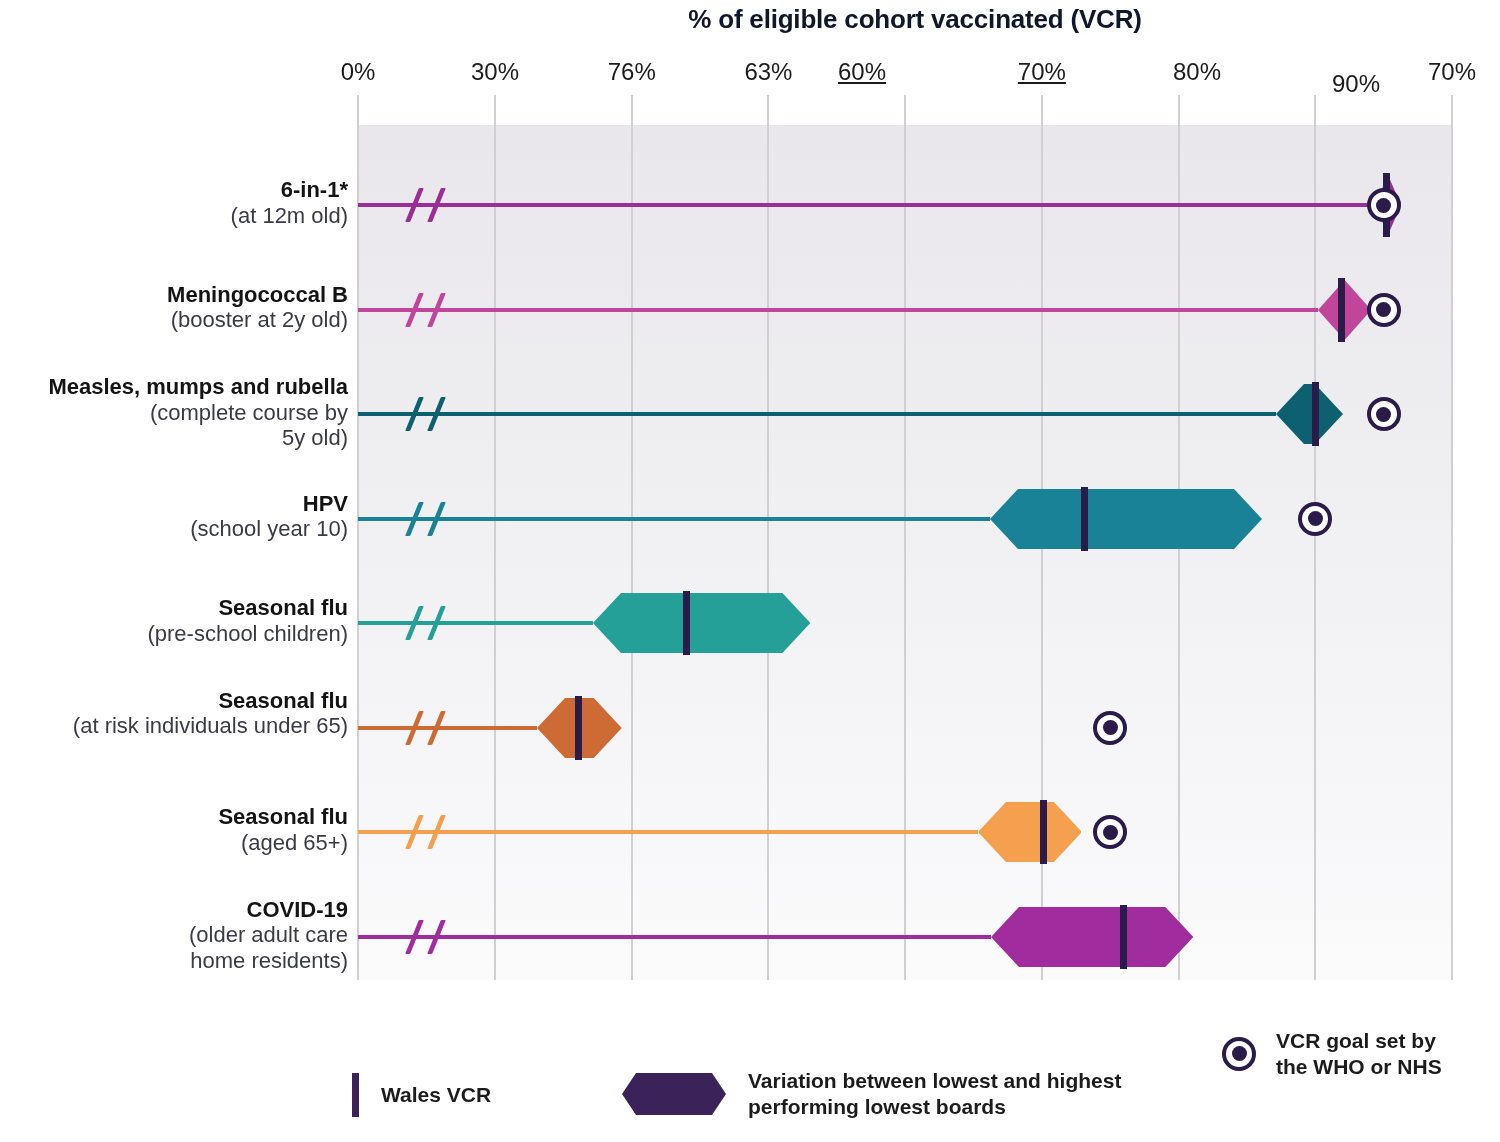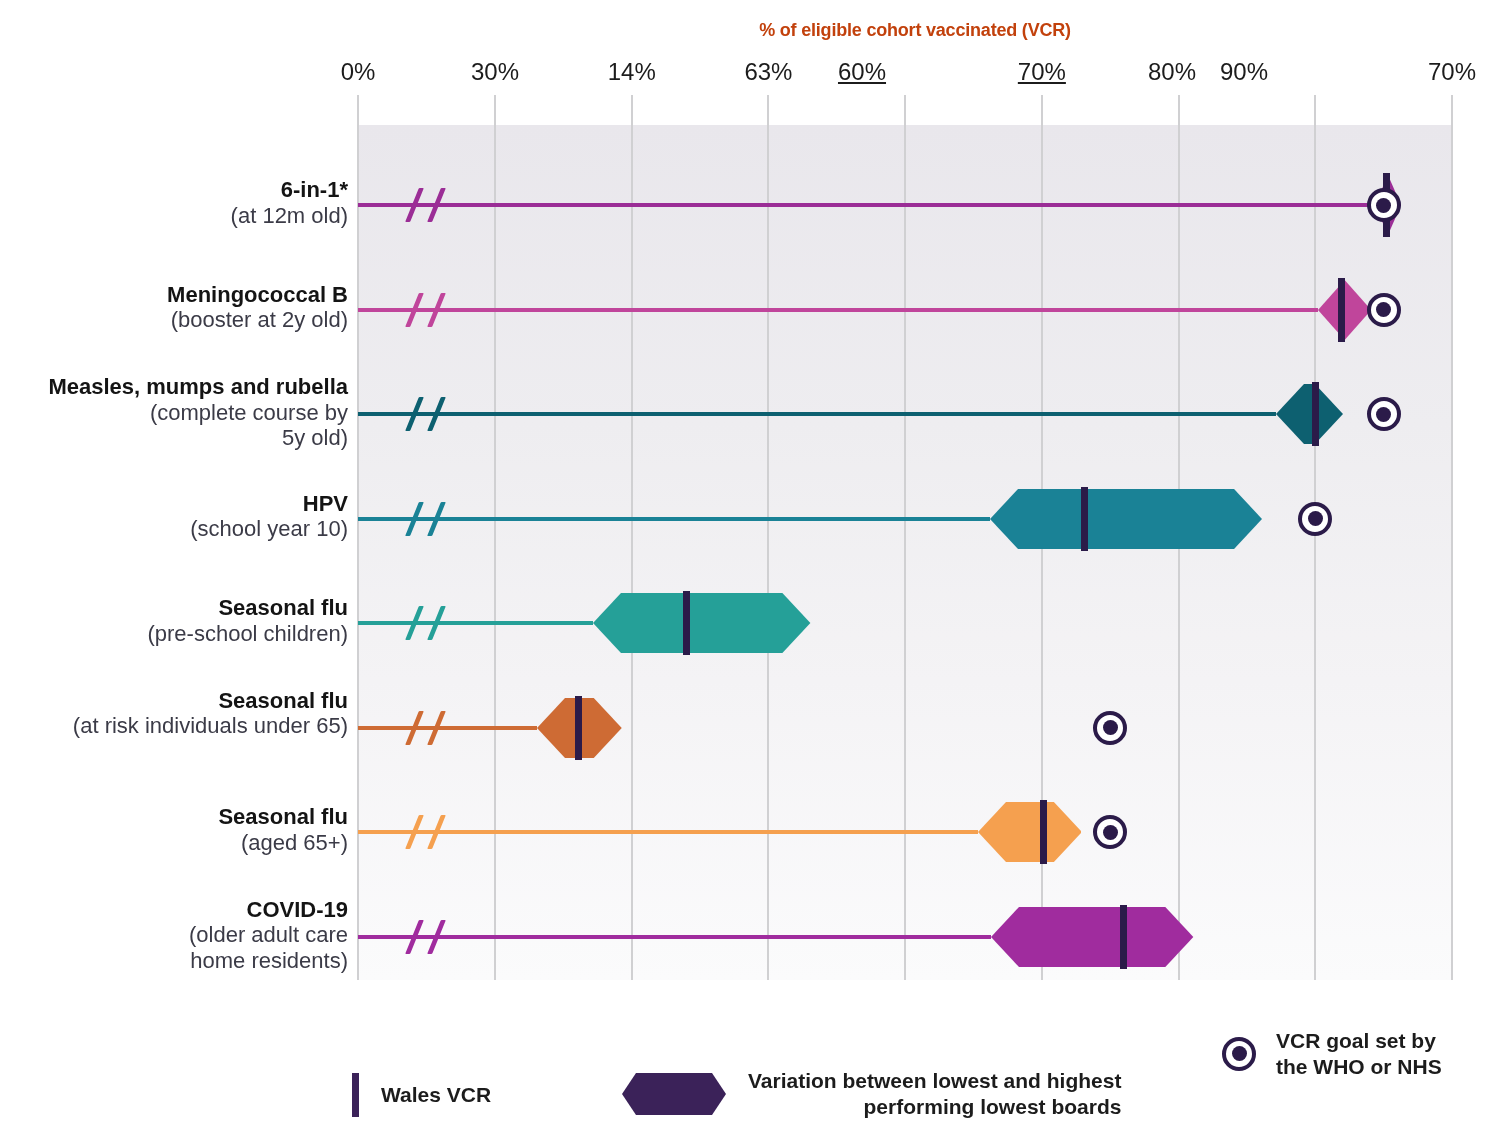--- a/index.html
+++ b/index.html
@@ -5,22 +5,22 @@
   html,body{margin:0;padding:0;}
   body{
     width:1500px;height:1142px;background:#ffffff;
     font-family:"Liberation Sans", sans-serif;
     color:#2b2b2b;overflow:hidden;position:relative;
   }
   .chart-root{position:absolute;left:0;top:0;width:1500px;height:1142px;}
 
   
   .axis-title{
-    position:absolute;left:340px;top:20px;width:1150px;
-    text-align:center;font-size:18px;font-weight:bold;color:#c2410c;
+    position:absolute;left:340px;top:4px;width:1150px;
+    text-align:center;font-size:26px;font-weight:bold;color:#0f172a;
     letter-spacing:-0.2px;
   }
 
   
   .plot-band{
     position:absolute;left:358px;top:125px;width:1094px;height:855px;
     background:linear-gradient(to bottom,#e9e7ec 0%,#eeedf0 35%,#f4f3f5 65%,#fbfbfc 100%);
   }
   .gridline{position:absolute;top:95px;width:2px;height:885px;background:#d0d0d2;}
   .tick-label{
@@ -75,31 +75,31 @@
 
 <div class="chart-root">
   <div class="axis-title">% of eligible cohort vaccinated (VCR)</div>
   <div class="plot-band"></div>
   <div id="axis-layer">
       <div class="gridline" style="left: 357px;"></div>
       <div class="tick-label" style="left: 358px;">0%</div>
       <div class="gridline" style="left: 494px;"></div>
       <div class="tick-label" style="left: 495px;">30%</div>
       <div class="gridline" style="left: 630.714px;"></div>
-      <div class="tick-label" style="left: 631.714px;">14%</div>
+      <div class="tick-label" style="left: 631.714px;">76%</div>
       <div class="gridline" style="left: 767.429px;"></div>
       <div class="tick-label" style="left: 768.429px;">63%</div>
       <div class="gridline" style="left: 904.143px;"></div>
       <div class="tick-label" style="left: 862px; text-decoration: underline;">60%</div>
       <div class="gridline" style="left: 1040.86px;"></div>
       <div class="tick-label" style="left: 1041.86px; text-decoration: underline;">70%</div>
       <div class="gridline" style="left: 1177.57px;"></div>
-      <div class="tick-label" style="left: 1172px;">80%</div>
+      <div class="tick-label" style="left: 1197px;">80%</div>
       <div class="gridline" style="left: 1314.29px;"></div>
-      <div class="tick-label" style="left: 1244px;">90%</div>
+      <div class="tick-label" style="left: 1356px; margin-top: 12px;">90%</div>
       <div class="gridline" style="left: 1451px;"></div>
       <div class="tick-label" style="left: 1452px;">70%</div>
     </div>
   <div id="rows-layer">
       <div class="row-label" style="top: 177px;">
         <span class="l1">6-in-1*</span>
         <span class="l2">(at 12m old)</span>
       </div>
       <div class="series-line" style="left: 358px; top: 203px; width: 1017.44px; background: rgb(155, 45, 150);"></div>
       <div class="break-mark" style="left: 412px; top: 188px; background: rgb(155, 45, 150); transform: skewX(-22deg);"></div>
@@ -191,21 +191,21 @@
         <polygon points="28,0 174.3371428571428,0 202.3371428571428,30 174.3371428571428,60 28,60 0,30" fill="#A02C9E"></polygon>
       </svg>
       <div class="vcr-line" style="left: 1120.39px; top: 904.5px; height: 64px;"></div>
     </div>
 
   <div class="legend-item" style="left:352px;top:1073px;">
     <span class="legend-bar"></span>
     <span class="legend-text">Wales VCR</span>
   </div>
 
-  <div class="legend-item" style="left:620px;top:1068px;text-align:right;">
+  <div class="legend-item" style="left:620px;top:1068px;">
     <svg class="legend-hex" viewBox="0 0 108 46">
       <polygon points="16,2 92,2 106,23 92,44 16,44 2,23" fill="#3b2259"></polygon>
     </svg>
     <span class="legend-text">
       <span>Variation between lowest and highest</span><br>
       <span>performing lowest boards</span>
     </span>
   </div>
 
   <div class="legend-item" style="left:1222px;top:1028px;">

